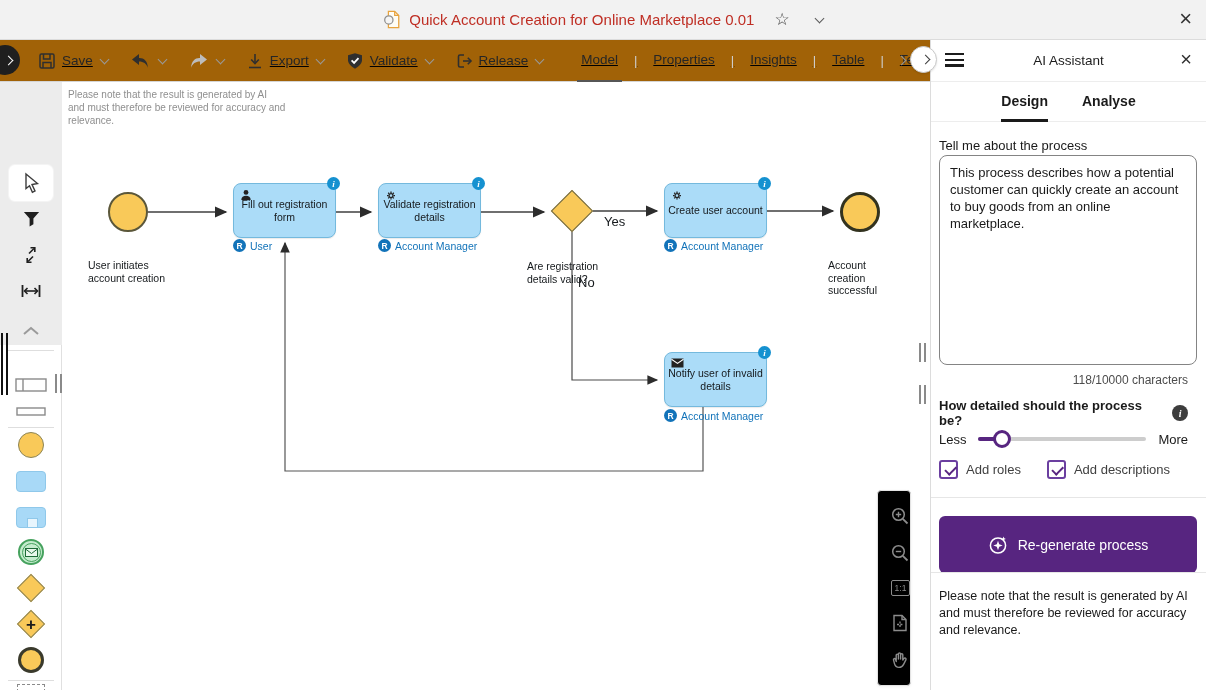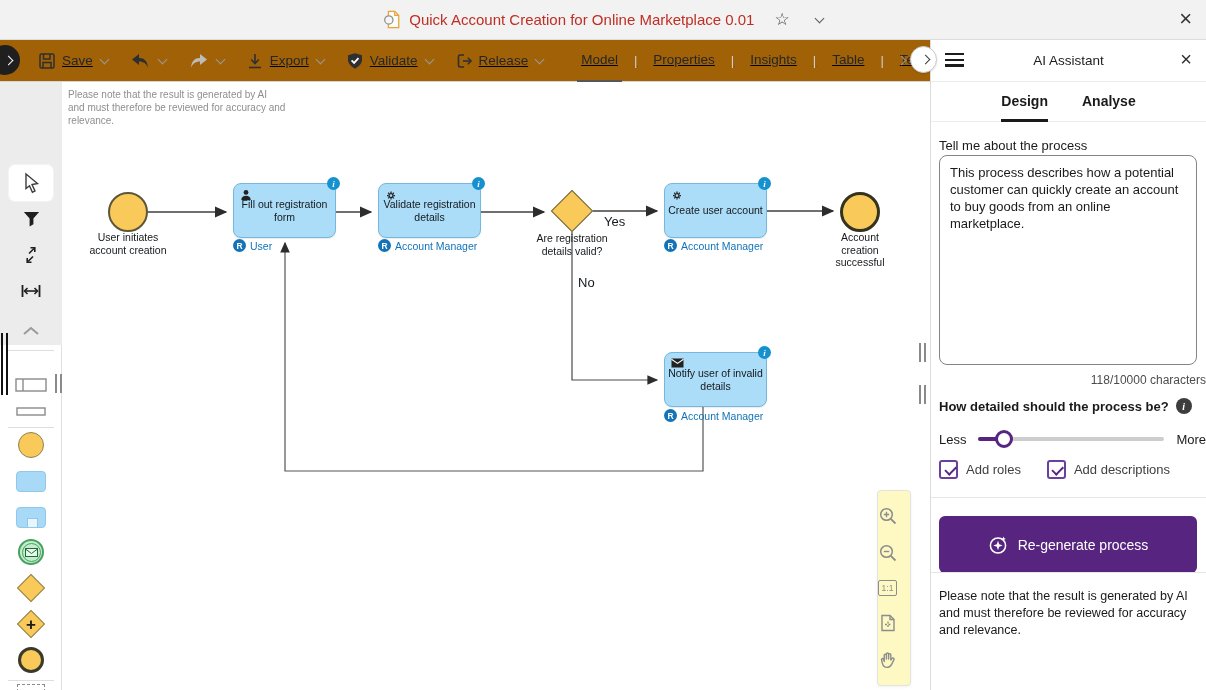--- a/index.html
+++ b/index.html
@@ -67,31 +67,31 @@
   .bpmn-event { position:absolute; width:40px; height:40px; border-radius:50%; background:#f9c959; border:2px solid #5b573a; }
   .bpmn-event.end { border-width:3.5px; border-color:#33331f; }
   .bpmn-task { position:absolute; width:103px; height:55px; border-radius:8px; background:#abdcf8;
     border:1px solid #74b9dd; display:flex; align-items:center; justify-content:center; box-shadow:0 1px 1px rgba(0,0,0,.08); }
   .task-label { width:97px; text-align:center; font-size:10.5px; line-height:12.5px; color:#15191c; }
   .task-icon { position:absolute; left:6px; top:5px; }
   .info-badge { position:absolute; right:-5px; top:-7px; width:13px; height:13px; border-radius:50%;
     background:#1591d0; color:#fff; font-size:9px; font-weight:bold; font-style:italic;
     display:flex; align-items:center; justify-content:center; font-family:"Liberation Serif", serif; }
   .bpmn-gw { position:absolute; width:30px; height:30px; background:#f9c959; border:1.6px solid #6b6747; transform:rotate(45deg); }
-  .node-label { position:absolute; text-align:center; font-size:10.5px; line-height:12.5px; color:#15191c; }
+  .node-label { position:absolute; font-size:10.5px; line-height:12.5px; color:#15191c;margin-top:28px; }
   .flow-label { position:absolute; font-size:13px; color:#15191c; }
   .role { position:absolute; display:flex; align-items:center; gap:4px; }
   .role-badge { width:13px; height:13px; border-radius:50%; background:#1273b9; color:#fff; font-size:8.5px;
     font-weight:bold; display:flex; align-items:center; justify-content:center; }
   .role-name { font-size:10.5px; color:#1273b9; }
 
   
-  #zoomctl { position:absolute; left:815px; top:408px; width:34px; height:196px; background:#fef9c3;
+  #zoomctl { position:absolute; left:815px; top:408px; width:34px; height:196px; background:#000000;
     border:1px solid #e3e3e3; border-radius:4px; box-shadow:0 1px 3px rgba(0,0,0,.06);
-    display:flex; flex-direction:column; align-items:flex-start; justify-content:space-around; padding:6px 0; }
+    display:flex; flex-direction:column; align-items:flex-end; justify-content:space-around; padding:6px 0; }
   .one2one { width:19px; height:16px; border:1.5px solid #8c8c8c; border-radius:2px; color:#8c8c8c;
     font-size:8.5px; display:flex; align-items:center; justify-content:center; }
 
   
   .grip-black { position:absolute; left:1px; top:333px; width:8px; height:62px; }
   .grip-black i { position:absolute; top:0; bottom:0; width:2px; background:#111; display:block; }
   .grip { position:absolute; width:7px; height:19px; }
   .grip i { position:absolute; top:0; bottom:0; width:1.5px; background:#8a8a8a; display:block; }
 
   
@@ -100,21 +100,21 @@
     display:flex; align-items:center; }
   .hamburger { position:absolute; left:14px; top:13px; width:19px; }
   .hamburger i { display:block; height:2.4px; background:#1c1c1c; margin-bottom:3.2px; }
   #panel-title { width:100%; text-align:center; font-size:13.5px; color:#1c1c1c; }
   #panel-close { position:absolute; right:14px; top:8px; font-size:20px; color:#2f2f2f; }
   #panel-tabs { position:absolute; left:0; top:42px; width:100%; height:40px; display:flex; justify-content:center;
     gap:34px; border-bottom:1px solid #ededed; }
   .panel-tab { font-size:14px; font-weight:bold; color:#1a1a1a; display:flex; align-items:center; height:40px;
     border-bottom:3px solid transparent; }
   .panel-tab.active { border-bottom-color:#1a1a1a; }
-  .pc { position:absolute; left:8px; right:0; }
+  .pc { position:absolute; left:8px; right:18px; }
   #prompt-label { top:98px; font-size:13px; color:#1a1a1a; }
   #prompt-box { top:115px; height:210px; width:258px; border:1px solid #848484; border-radius:8px;
     font-family:"Liberation Sans", sans-serif; font-size:13px; line-height:17px; padding:8px 10px; color:#1a1a1a;
     resize:none; background:#fff; }
   #char-count { top:333px; text-align:right; font-size:12px; color:#4c4c4c; }
   #detail-q { top:358px; font-size:13px; font-weight:bold; color:#1a1a1a; display:flex; align-items:center; gap:7px; }
   .info-dark { width:16px; height:16px; border-radius:50%; background:#3d3d3d; color:#fff; font-size:10px;
     font-weight:bold; font-style:italic; display:flex; align-items:center; justify-content:center;
     font-family:"Liberation Serif", serif; }
   #slider-row { top:388px; display:flex; align-items:center; height:22px; }

